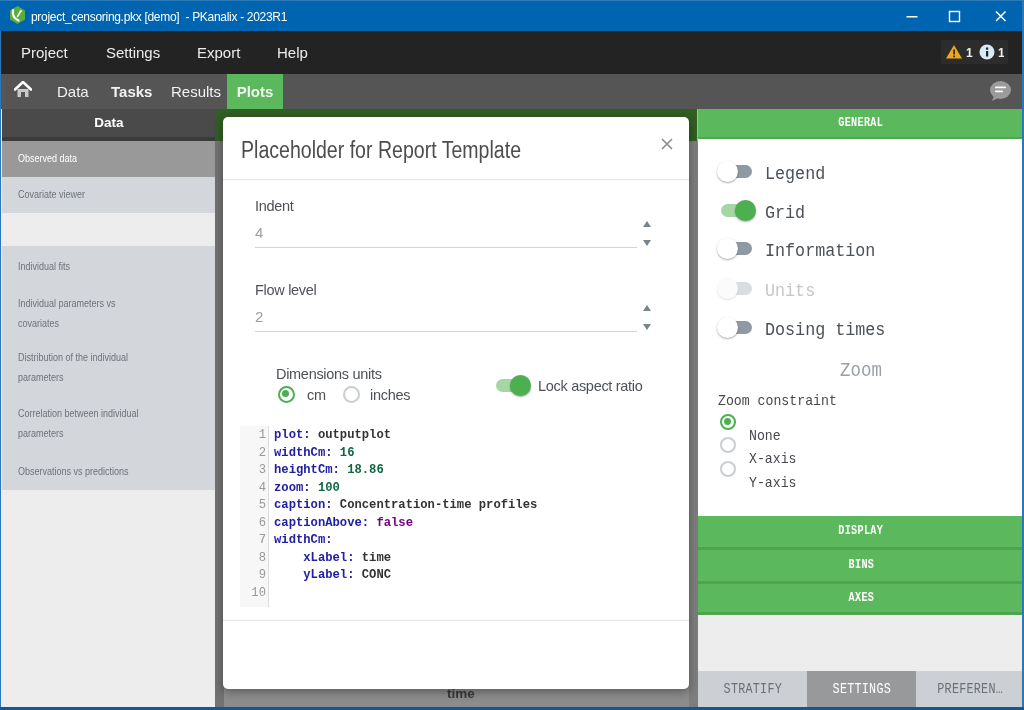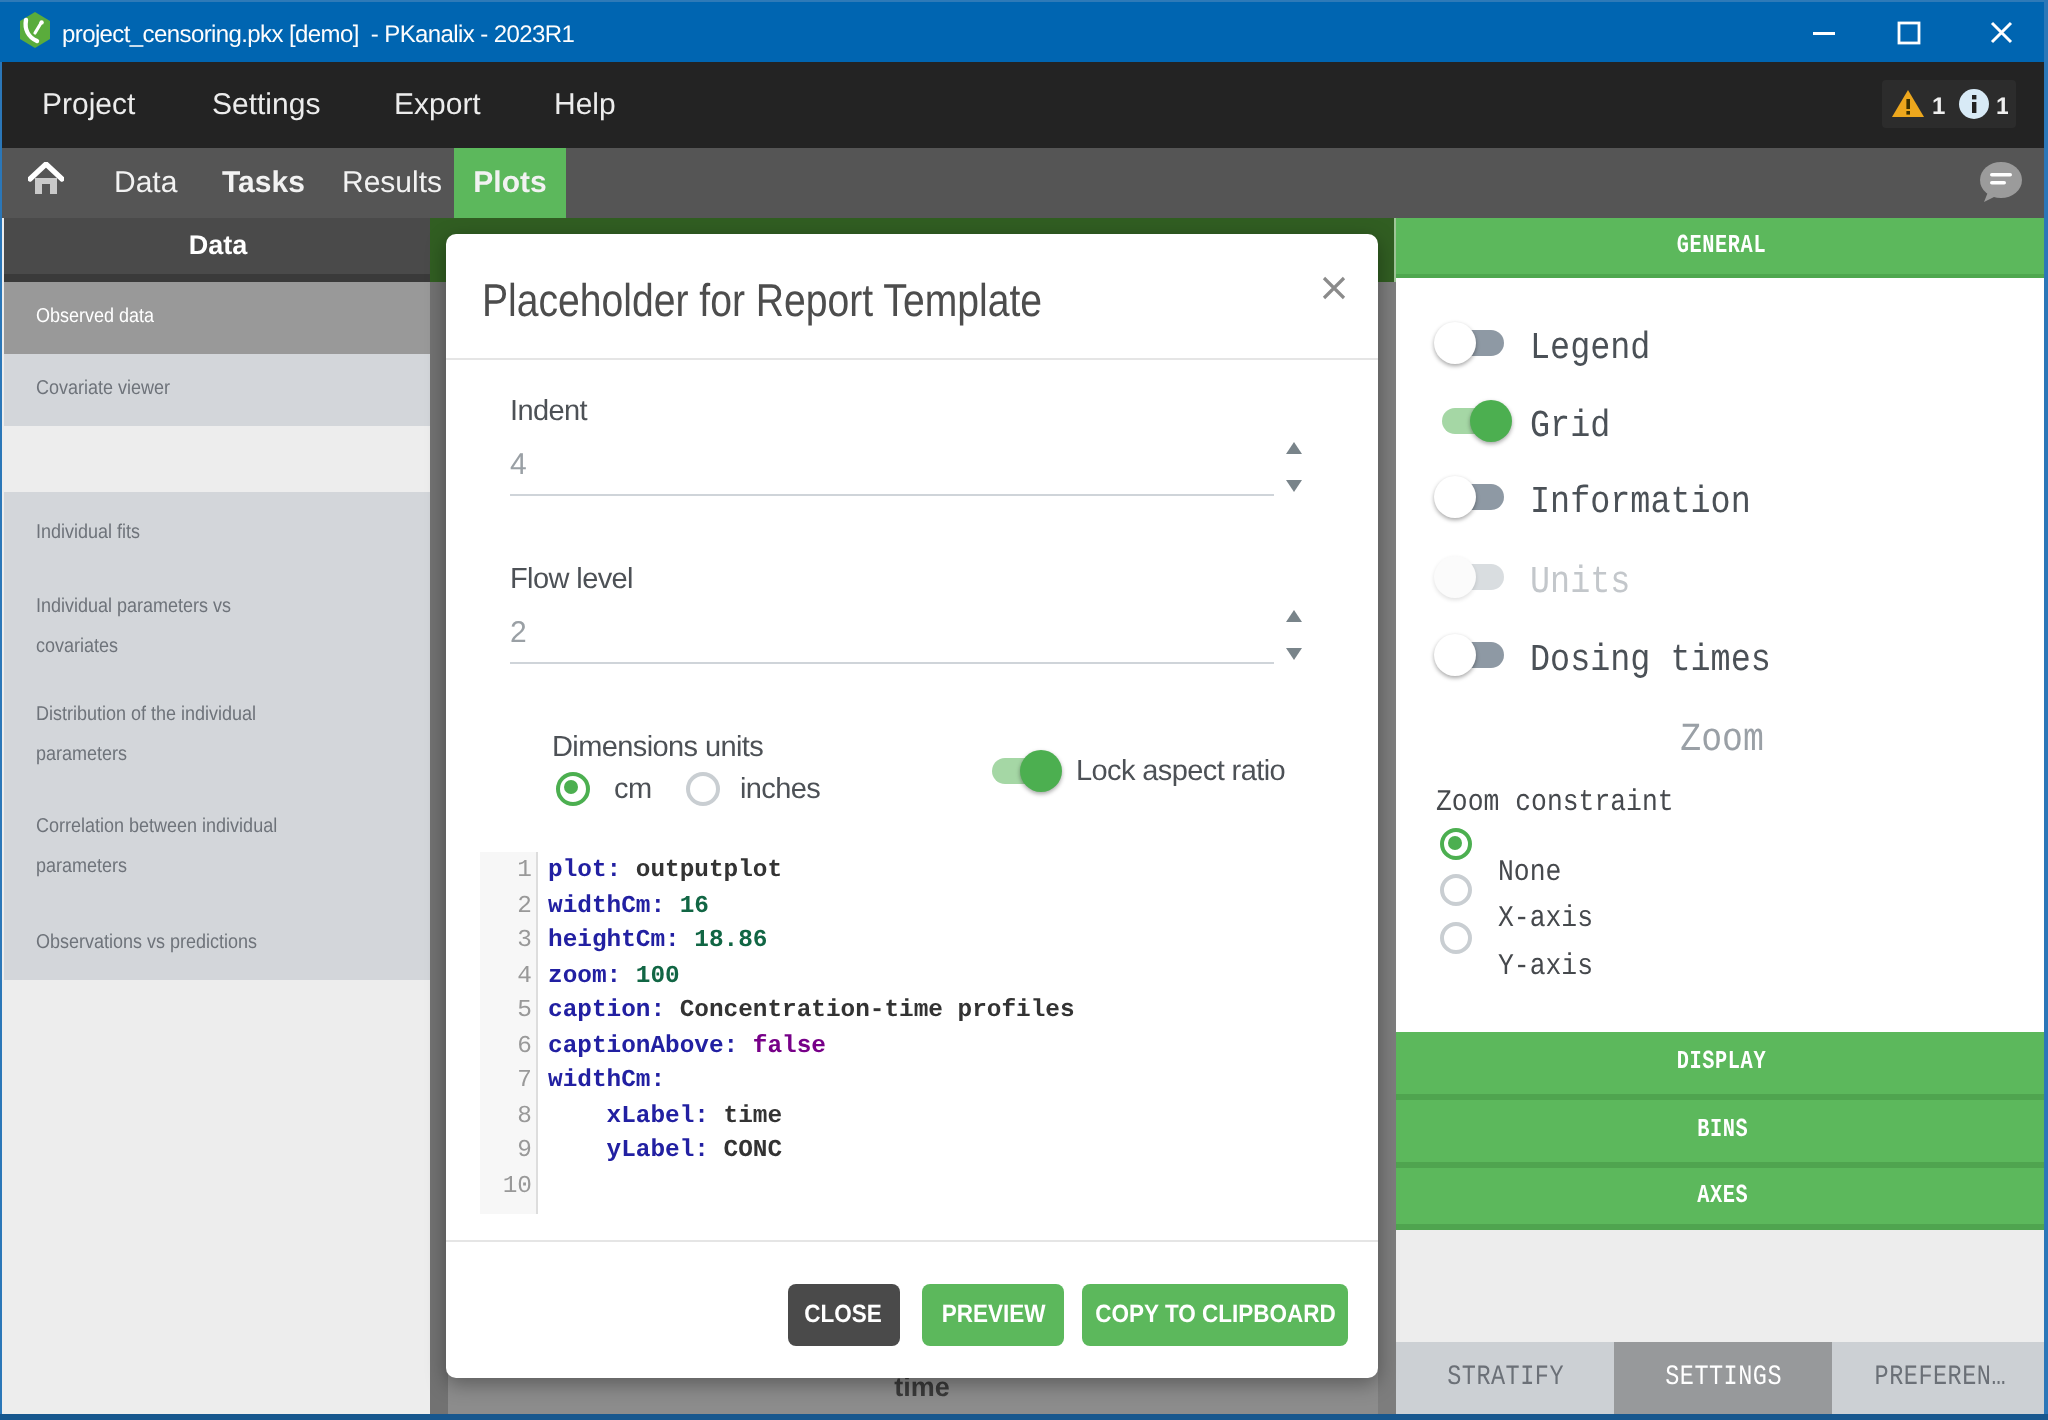--- a/index.html
+++ b/index.html
@@ -236,18 +236,13 @@
 <span class="ck">heightCm:</span><span class="cn"> 18.86</span>
 <span class="ck">zoom:</span><span class="cn"> 100</span>
 <span class="ck">caption:</span><span class="cp"> Concentration-time profiles</span>
 <span class="ck">captionAbove:</span><span class="cw"> false</span>
 <span class="ck">widthCm:</span>
 <span class="ck">    xLabel:</span><span class="cp"> time</span>
 <span class="ck">    yLabel:</span><span class="cp"> CONC</span></div>
   </div>
 
   <div class="abs" style="left:0; top:503px; width:466px; height:1px; background:#e5e5e5"></div>
-  <div class="abs" style="left:0; top:525px; width:466px; height:31px">
-    <div class="mbtn abs" style="left:171px; width:56px; line-height:31px; background:#4a4a4a"><span class="cond3">CLOSE</span></div>
-    <div class="mbtn abs" style="left:238px; width:71px; line-height:31px; background:#5cb85c"><span class="cond3">PREVIEW</span></div>
-    <div class="mbtn abs" style="left:318px; width:133px; line-height:31px; background:#5cb85c"><span class="cond3">COPY TO CLIPBOARD</span></div>
-  </div>
 </div>
 
 </body></html>

